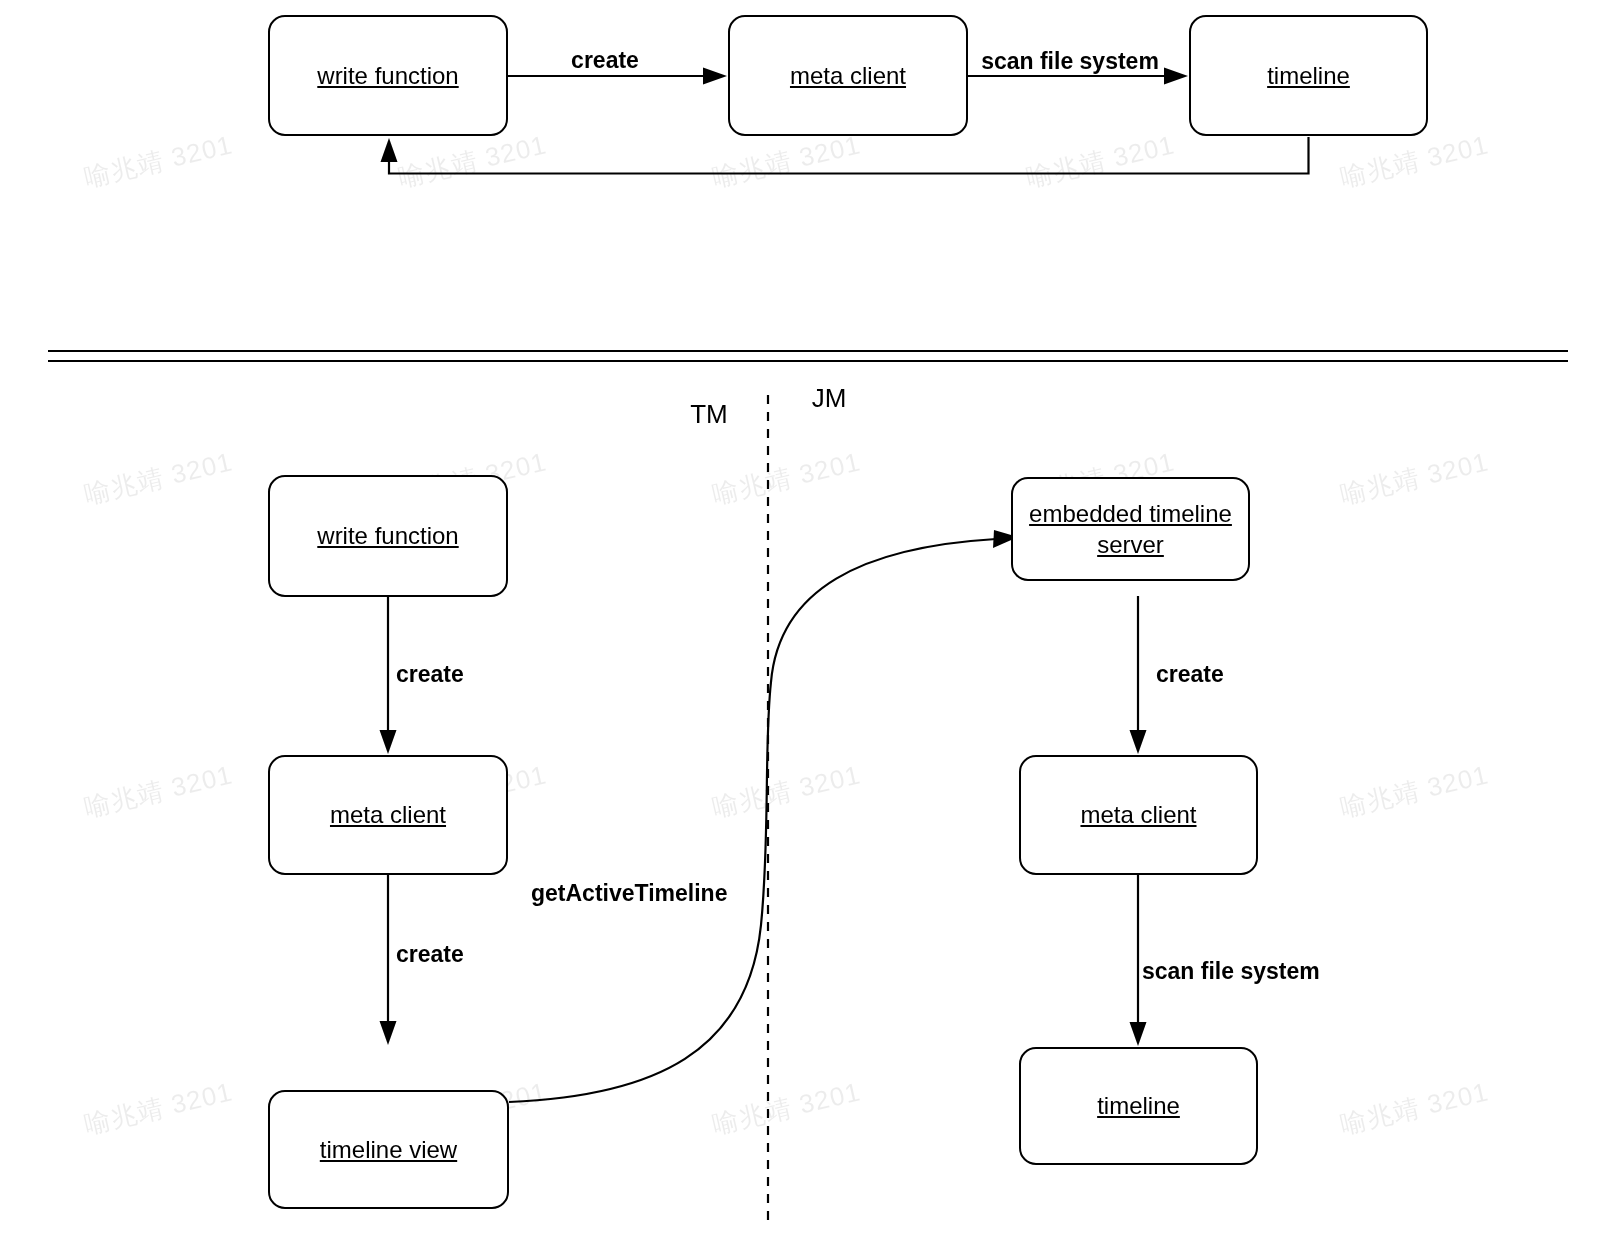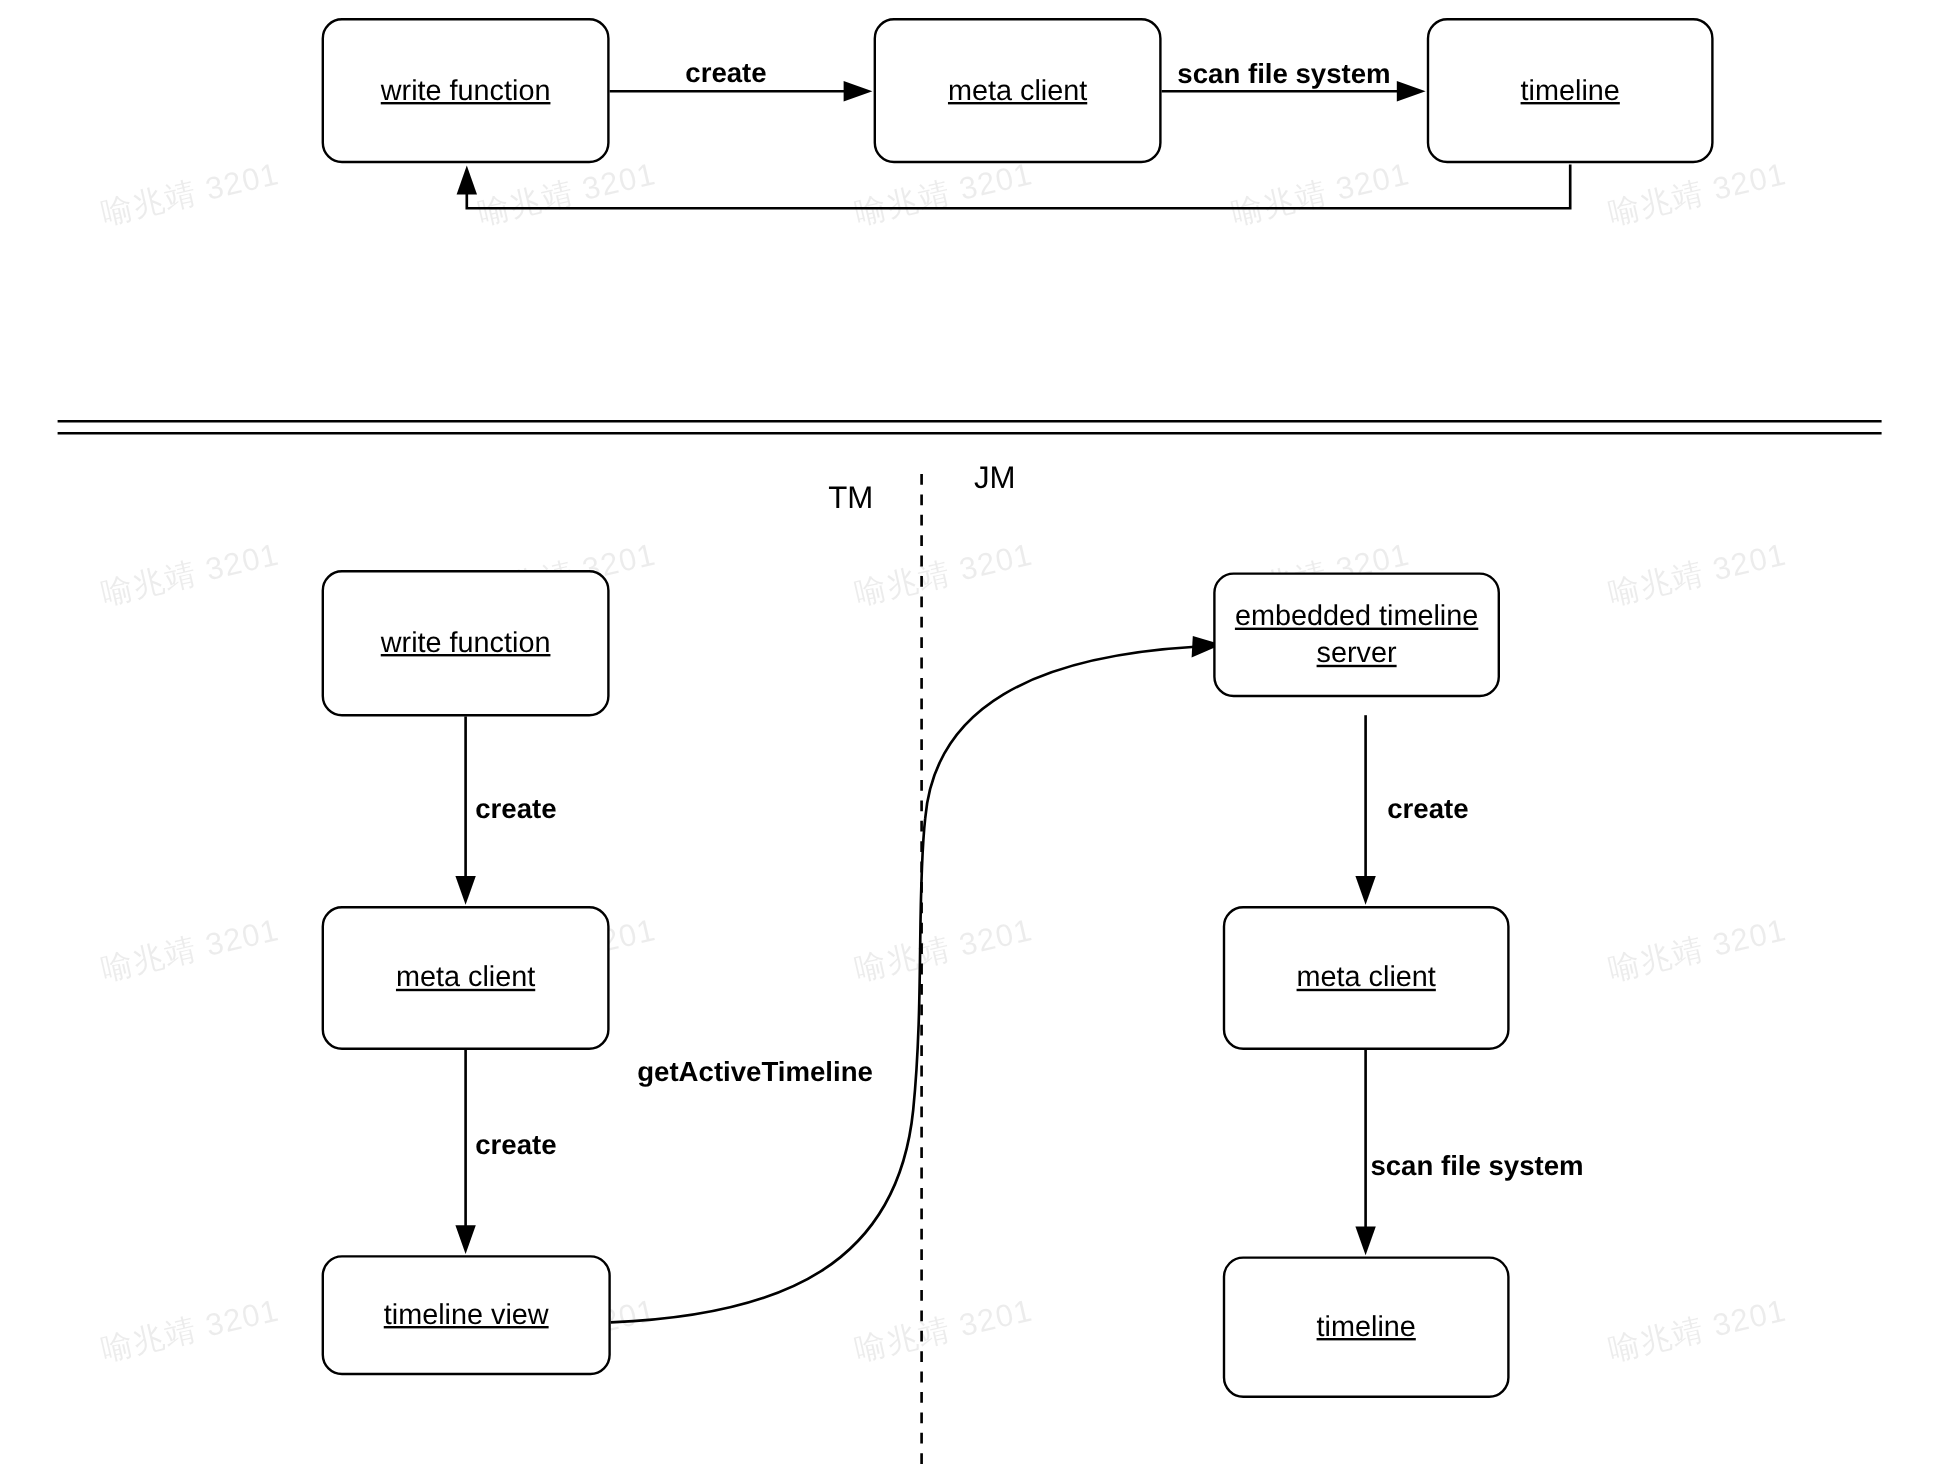--- a/index.html
+++ b/index.html
@@ -164,21 +164,21 @@
   <div class="node" style="left:1189px;top:15px;width:239px;height:121px">timeline</div>
 
   <div class="lbl center" style="left:515px;top:47px;width:180px">create</div>
   <div class="lbl center" style="left:960px;top:48px;width:220px">scan file system</div>
 
   <div class="lane-lbl" style="left:679px;top:399px;width:60px">TM</div>
   <div class="lane-lbl" style="left:799px;top:383px;width:60px">JM</div>
 
   <div class="node" style="left:268px;top:475px;width:240px;height:122px">write function</div>
   <div class="node" style="left:268px;top:755px;width:240px;height:120px">meta client</div>
-  <div class="node" style="left:268px;top:1046px;width:241px;height:100px">timeline view</div>
+  <div class="node" style="left:268px;top:1090px;width:241px;height:119px">timeline view</div>
 
   <div class="node" style="left:1011px;top:477px;width:239px;height:104px">embedded timeline server</div>
   <div class="node" style="left:1019px;top:755px;width:239px;height:120px">meta client</div>
   <div class="node" style="left:1019px;top:1047px;width:239px;height:118px">timeline</div>
 
   <div class="lbl" style="left:396px;top:661px">create</div>
   <div class="lbl" style="left:396px;top:941px">create</div>
   <div class="lbl" style="left:531px;top:880px">getActiveTimeline</div>
   <div class="lbl" style="left:1156px;top:661px">create</div>
   <div class="lbl" style="left:1142px;top:958px">scan file system</div>

